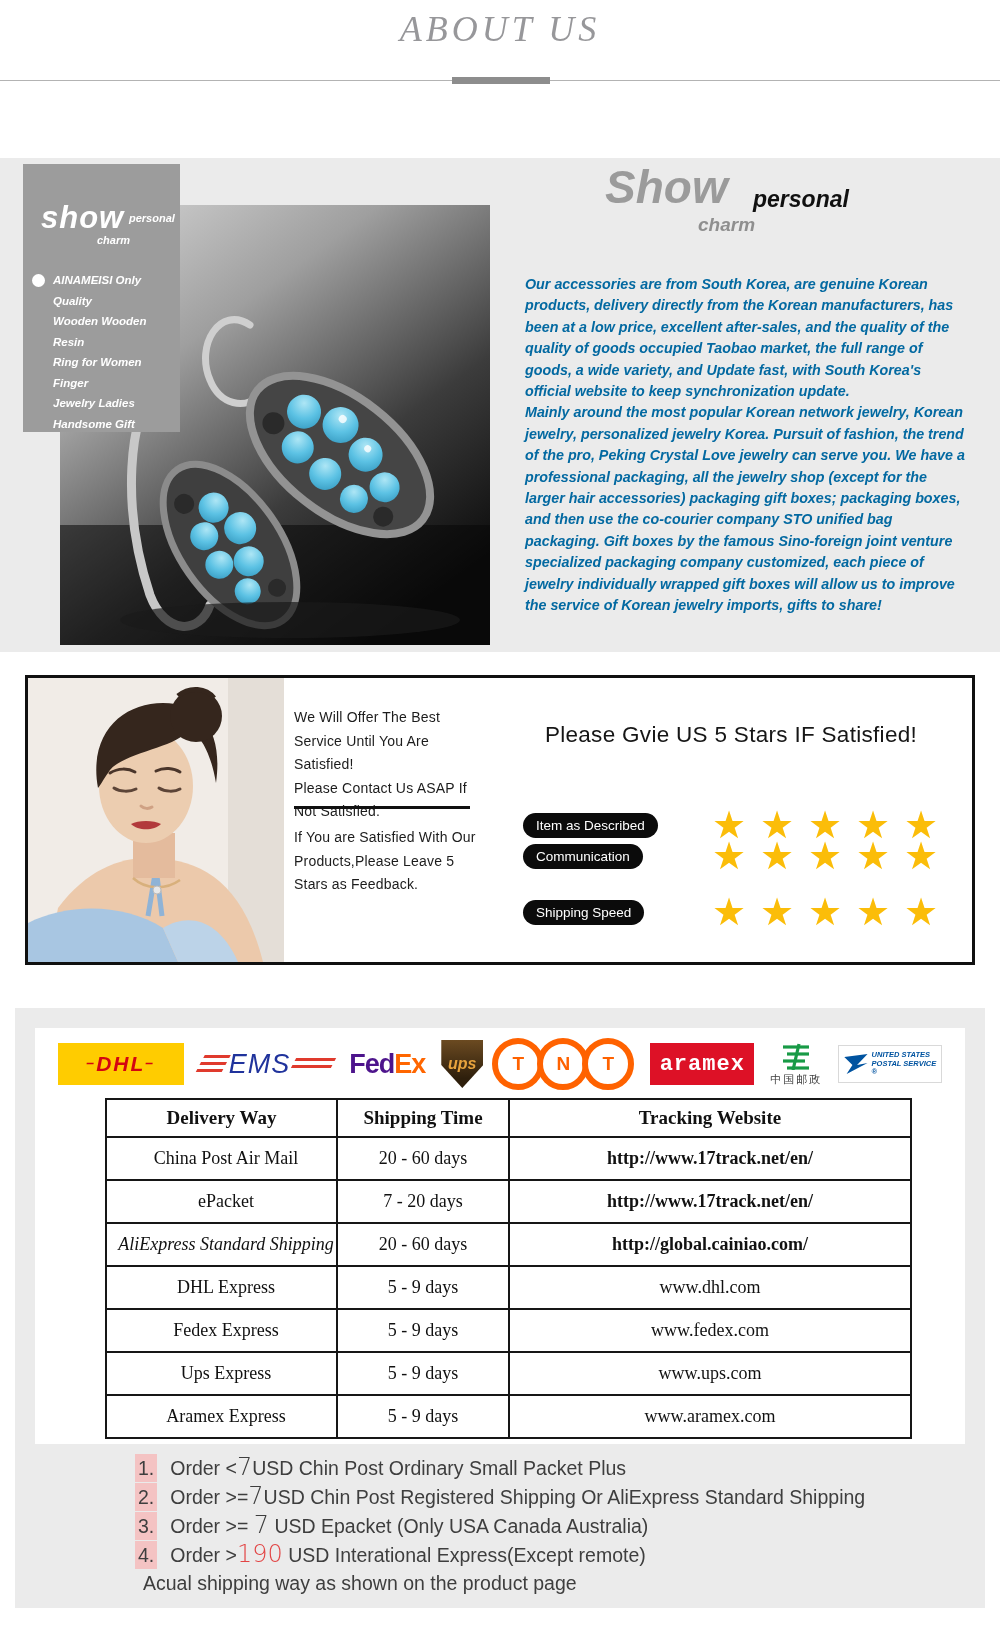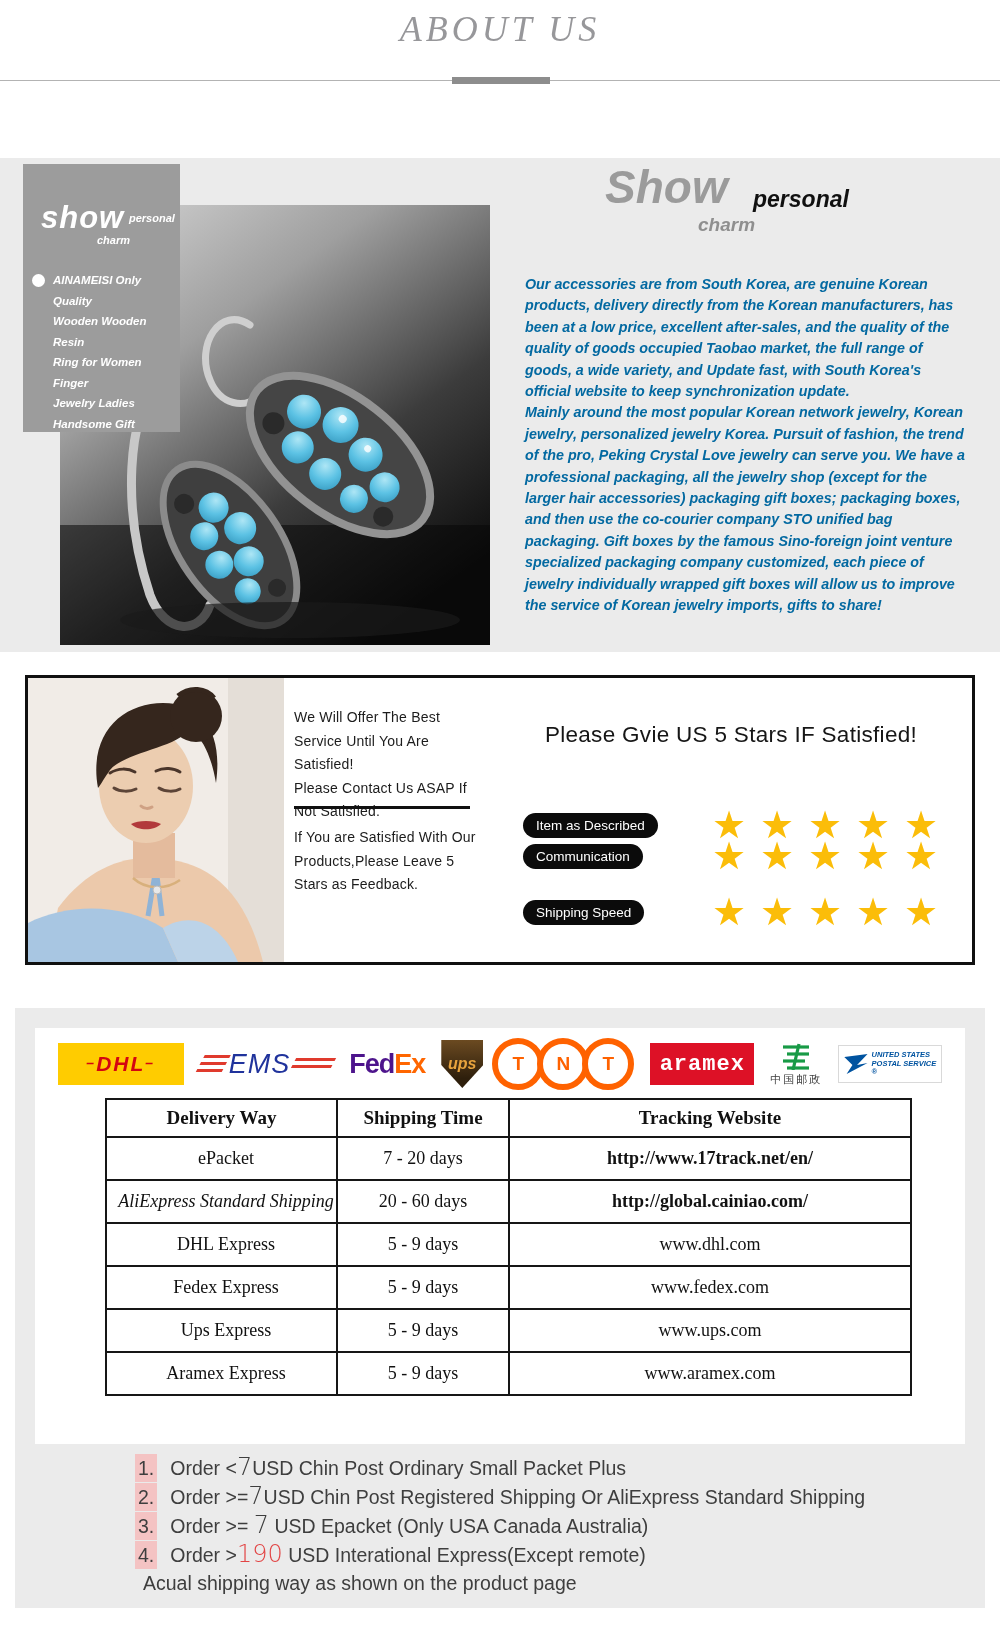--- a/index.html
+++ b/index.html
@@ -301,20 +301,25 @@
     </div>
 
     <table class="ship">
       <tbody>
           <tr>
         <th class="c1">Delivery Way</th>
         <th class="c2">Shipping Time</th>
         <th class="c3">Tracking Website</th>
       </tr>
       <tr>
+        <td class="c1">China Post Air Mail</td>
+        <td class="c2">20 - 60 days</td>
+        <td class="c3 bold">http://www.17track.net/en/</td>
+      </tr>
+      <tr>
         <td class="c1">ePacket</td>
         <td class="c2">7 - 20 days</td>
         <td class="c3 bold">http://www.17track.net/en/</td>
       </tr>
       <tr>
         <td class="c1 ital">AliExpress Standard Shipping</td>
         <td class="c2">20 - 60 days</td>
         <td class="c3 bold">http://global.cainiao.com/</td>
       </tr>
       <tr>

